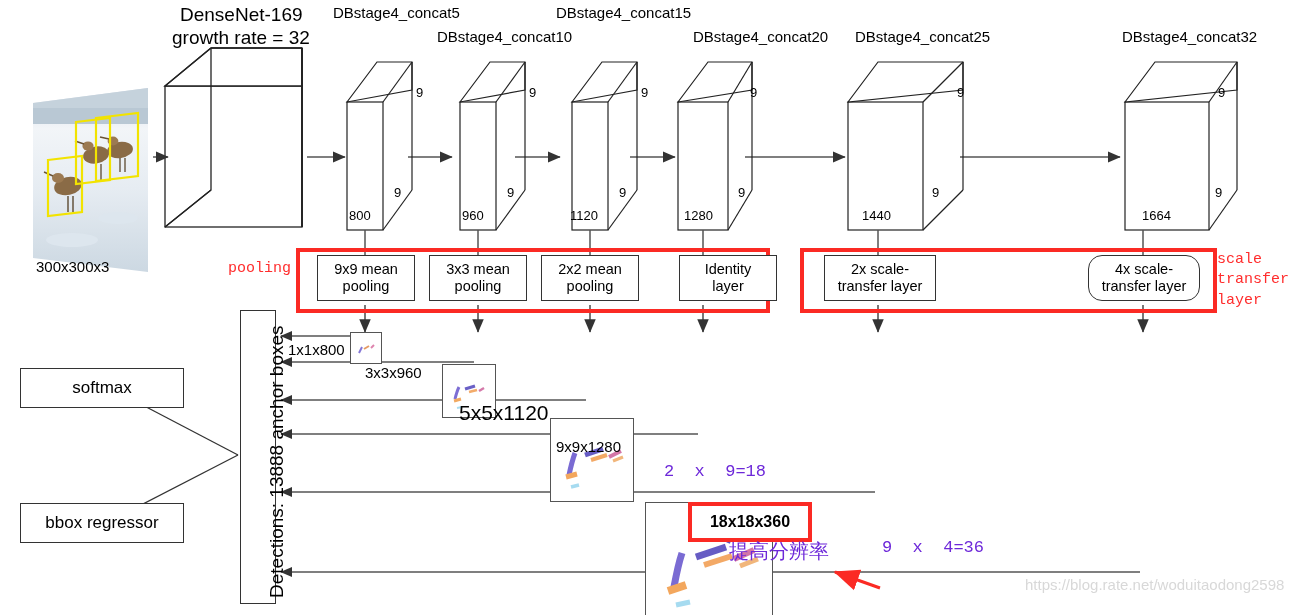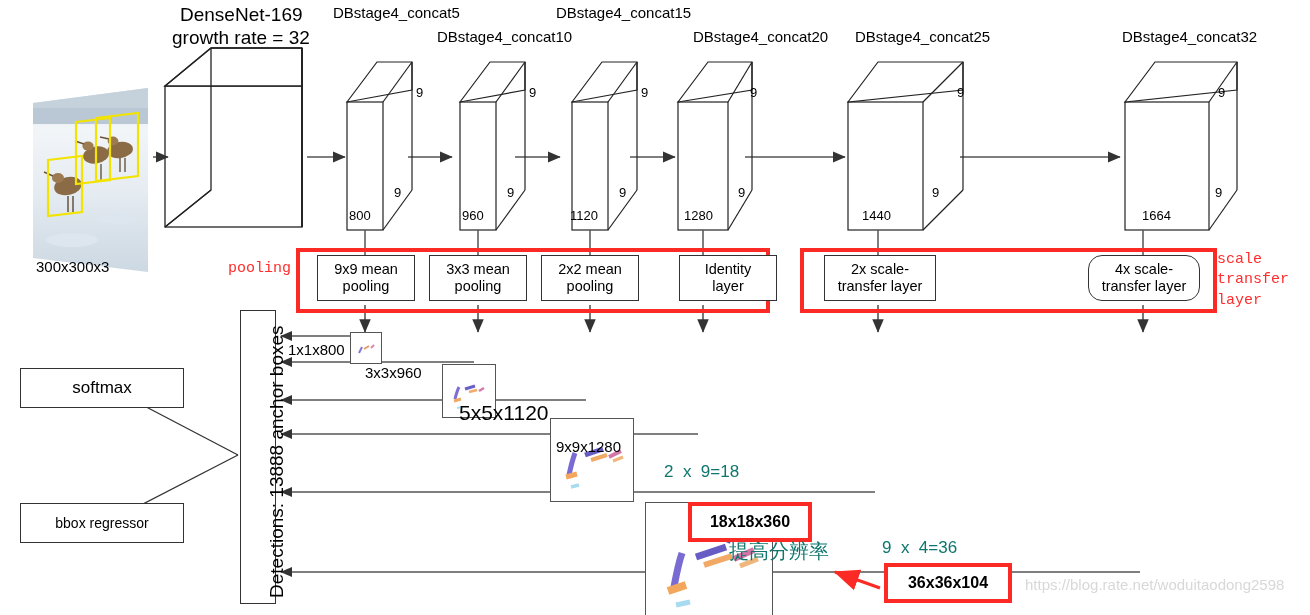--- a/index.html
+++ b/index.html
@@ -6,21 +6,21 @@
   body{
     width:1310px;height:615px;background:#ffffff;
     font-family:"Liberation Sans", sans-serif;
     color:#000;overflow:hidden;position:relative;
   }
   #stage{position:absolute;left:0;top:0;width:1310px;height:615px;}
   .abs{position:absolute;}
   .lbl{font-size:15px;color:#000;white-space:nowrap;line-height:1.15;}
   .small{font-size:13px;}
   .redtxt{color:#ff2d2d;font-family:"Liberation Mono", monospace;font-size:15px;white-space:pre;line-height:1.35;}
-  .redser{color:#0f766e;font-family:Liberation Sans, sans-serif;font-size:17px;white-space:pre;}
+  .redser{color:#6d28d9;font-family:Liberation Mono, monospace;font-size:17px;white-space:pre;}
   .boxlbl{
     border:1.6px solid #333;background:#fff;
     display:flex;align-items:center;justify-content:center;
     text-align:center;font-size:14.5px;line-height:1.2;
   }
   .redframe{border:4px solid #fb2a24;background:transparent;}
   .redbox{border:4px solid #fb2a24;background:#fff;display:flex;align-items:center;justify-content:center;font-size:16px;font-weight:600;}
   .fmap{border:1.5px solid #555;background:#fff;overflow:hidden;position:relative;}
   .vertbox{border:1.6px solid #333;background:#fff;}
   .vtext{
@@ -272,21 +272,21 @@
   </div>
 
   <div class="abs vertbox" style="left:240px;top:310px;width:34px;height:292px;"></div>
   <div class="abs" style="left:240px;top:310px;width:34px;height:292px;">
     <span class="vtext" style="left:26px;top:288px;">Detections: 13888 anchor boxes</span>
   </div>
 
   <div class="abs boxlbl" style="left:20px;top:368px;width:162px;height:38px;font-size:17px;">
     <span>softmax</span>
   </div>
-  <div class="abs boxlbl" style="left:20px;top:503px;width:162px;height:38px;font-size:14px;">
+  <div class="abs boxlbl" style="left:20px;top:503px;width:162px;height:38px;font-size:17px;">
     <span>bbox regressor</span>
   </div>
 
   <div class="abs fmap" style="left:350px;top:332px;width:30px;height:30px;">
     <svg width="30" height="30" style="position:absolute;left:0;top:0;">
       <g opacity="0.85">
         <path d="M8,20 L11,14" stroke="#6f5fd0" stroke-width="2"></path>
         <path d="M13,16 L18,13" stroke="#e08a4a" stroke-width="2"></path>
         <path d="M20,15 L23,12" stroke="#d86fa0" stroke-width="2"></path>
       </g>
@@ -340,17 +340,14 @@
   <div class="abs lbl" style="left:556px;top:438px;font-size:15px;">9x9x1280</div>
 
   <div class="abs wm" style="left:1025px;top:576px;">https://blog.rate.net/woduitaodong2598</div>
 
   <div class="abs redser" style="left:664px;top:462px;">2  x  9=18</div>
   <div class="abs redbox" style="left:688px;top:502px;width:116px;height:32px;">
     <span>18x18x360</span>
   </div>
   <div class="abs redser" style="left:729px;top:538px;font-size:20px;">提高分辨率</div>
   <div class="abs redser" style="left:882px;top:538px;">9  x  4=36</div>
-  <div class="abs redbox" style="left:884px;top:563px;width:120px;height:32px;">
-    <span>36x36x104</span>
-  </div>
 
 </div>
 
 </body></html>

